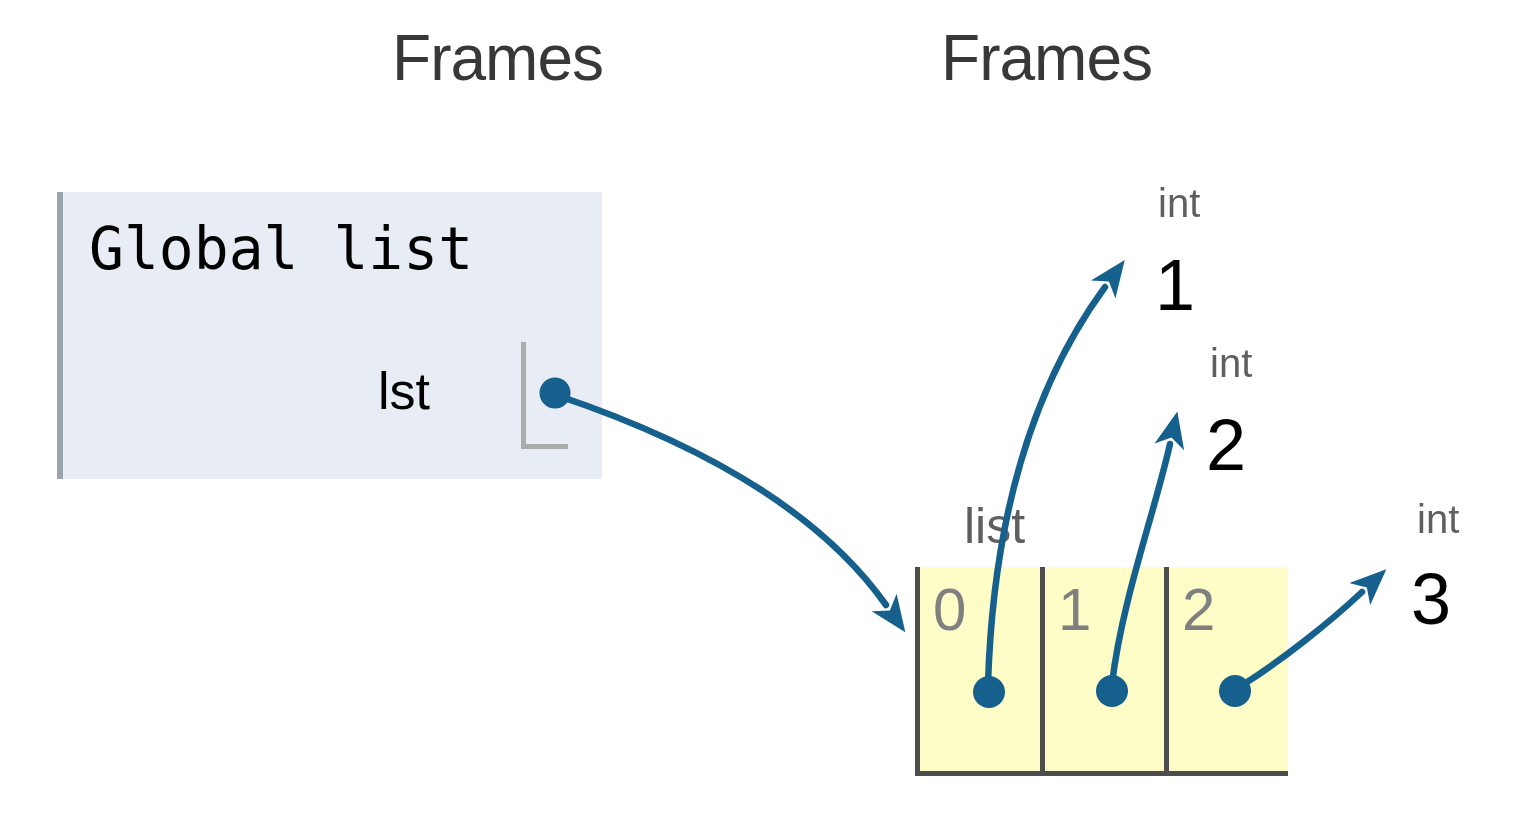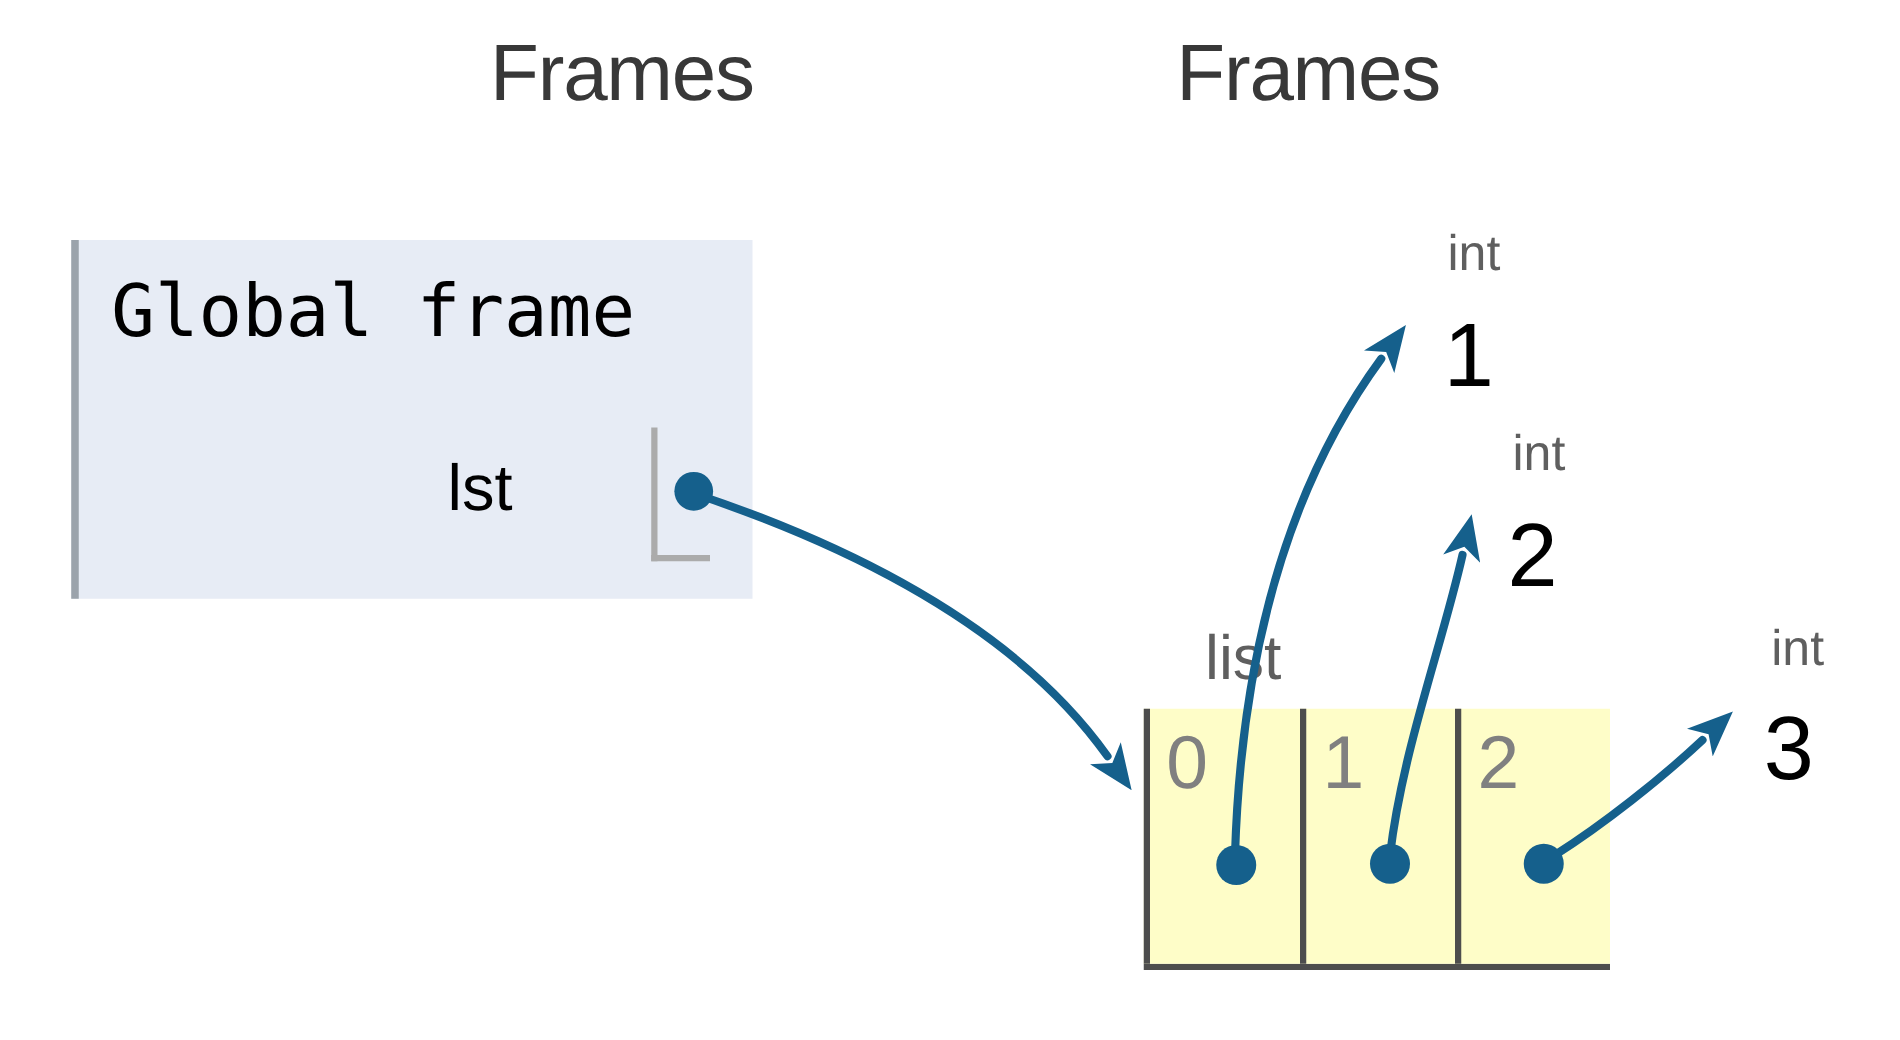--- a/index.html
+++ b/index.html
@@ -30,21 +30,21 @@
     background:var(--frame-bg);
     border-left:6px solid var(--frame-border);
   }
   .frame-title{
     position:absolute;left:26px;top:28px;
     font-family:"DejaVu Sans Mono",monospace;
     font-size:58px;line-height:1;color:#000;
   }
   .var-name{
     position:absolute;left:295px;top:173px;width:72px;
-    font-size:52px;line-height:1;color:#000;
+    font-size:52px;line-height:1;color:#000;text-align:right;
   }
   .anon-vline{
     position:absolute;left:458px;top:150px;width:5px;height:107px;
     background:var(--anon-border);
   }
   .anon-hline{
     position:absolute;left:458px;top:252px;width:47px;height:5px;
     background:var(--anon-border);
   }
 
@@ -94,21 +94,21 @@
   #arrowhead path{fill:var(--arrow);}
 </style>
 </head>
 <body>
 
 <div class="col-header" id="frames-header">Frames</div>
 
 <div class="col-header" id="objects-header">Frames</div>
 
 <div class="global-frame">
-  <div class="frame-title">Global frame</div>
+  <div class="frame-title">Global list</div>
   <div class="var-name">lst</div>
   <div class="anon-vline"></div>
   <div class="anon-hline"></div>
 </div>
 
 <div class="heap-list-label">list</div>
 
 <div class="heap-list">
   <div class="list-cell c0">
     <span class="index-label">0</span>

